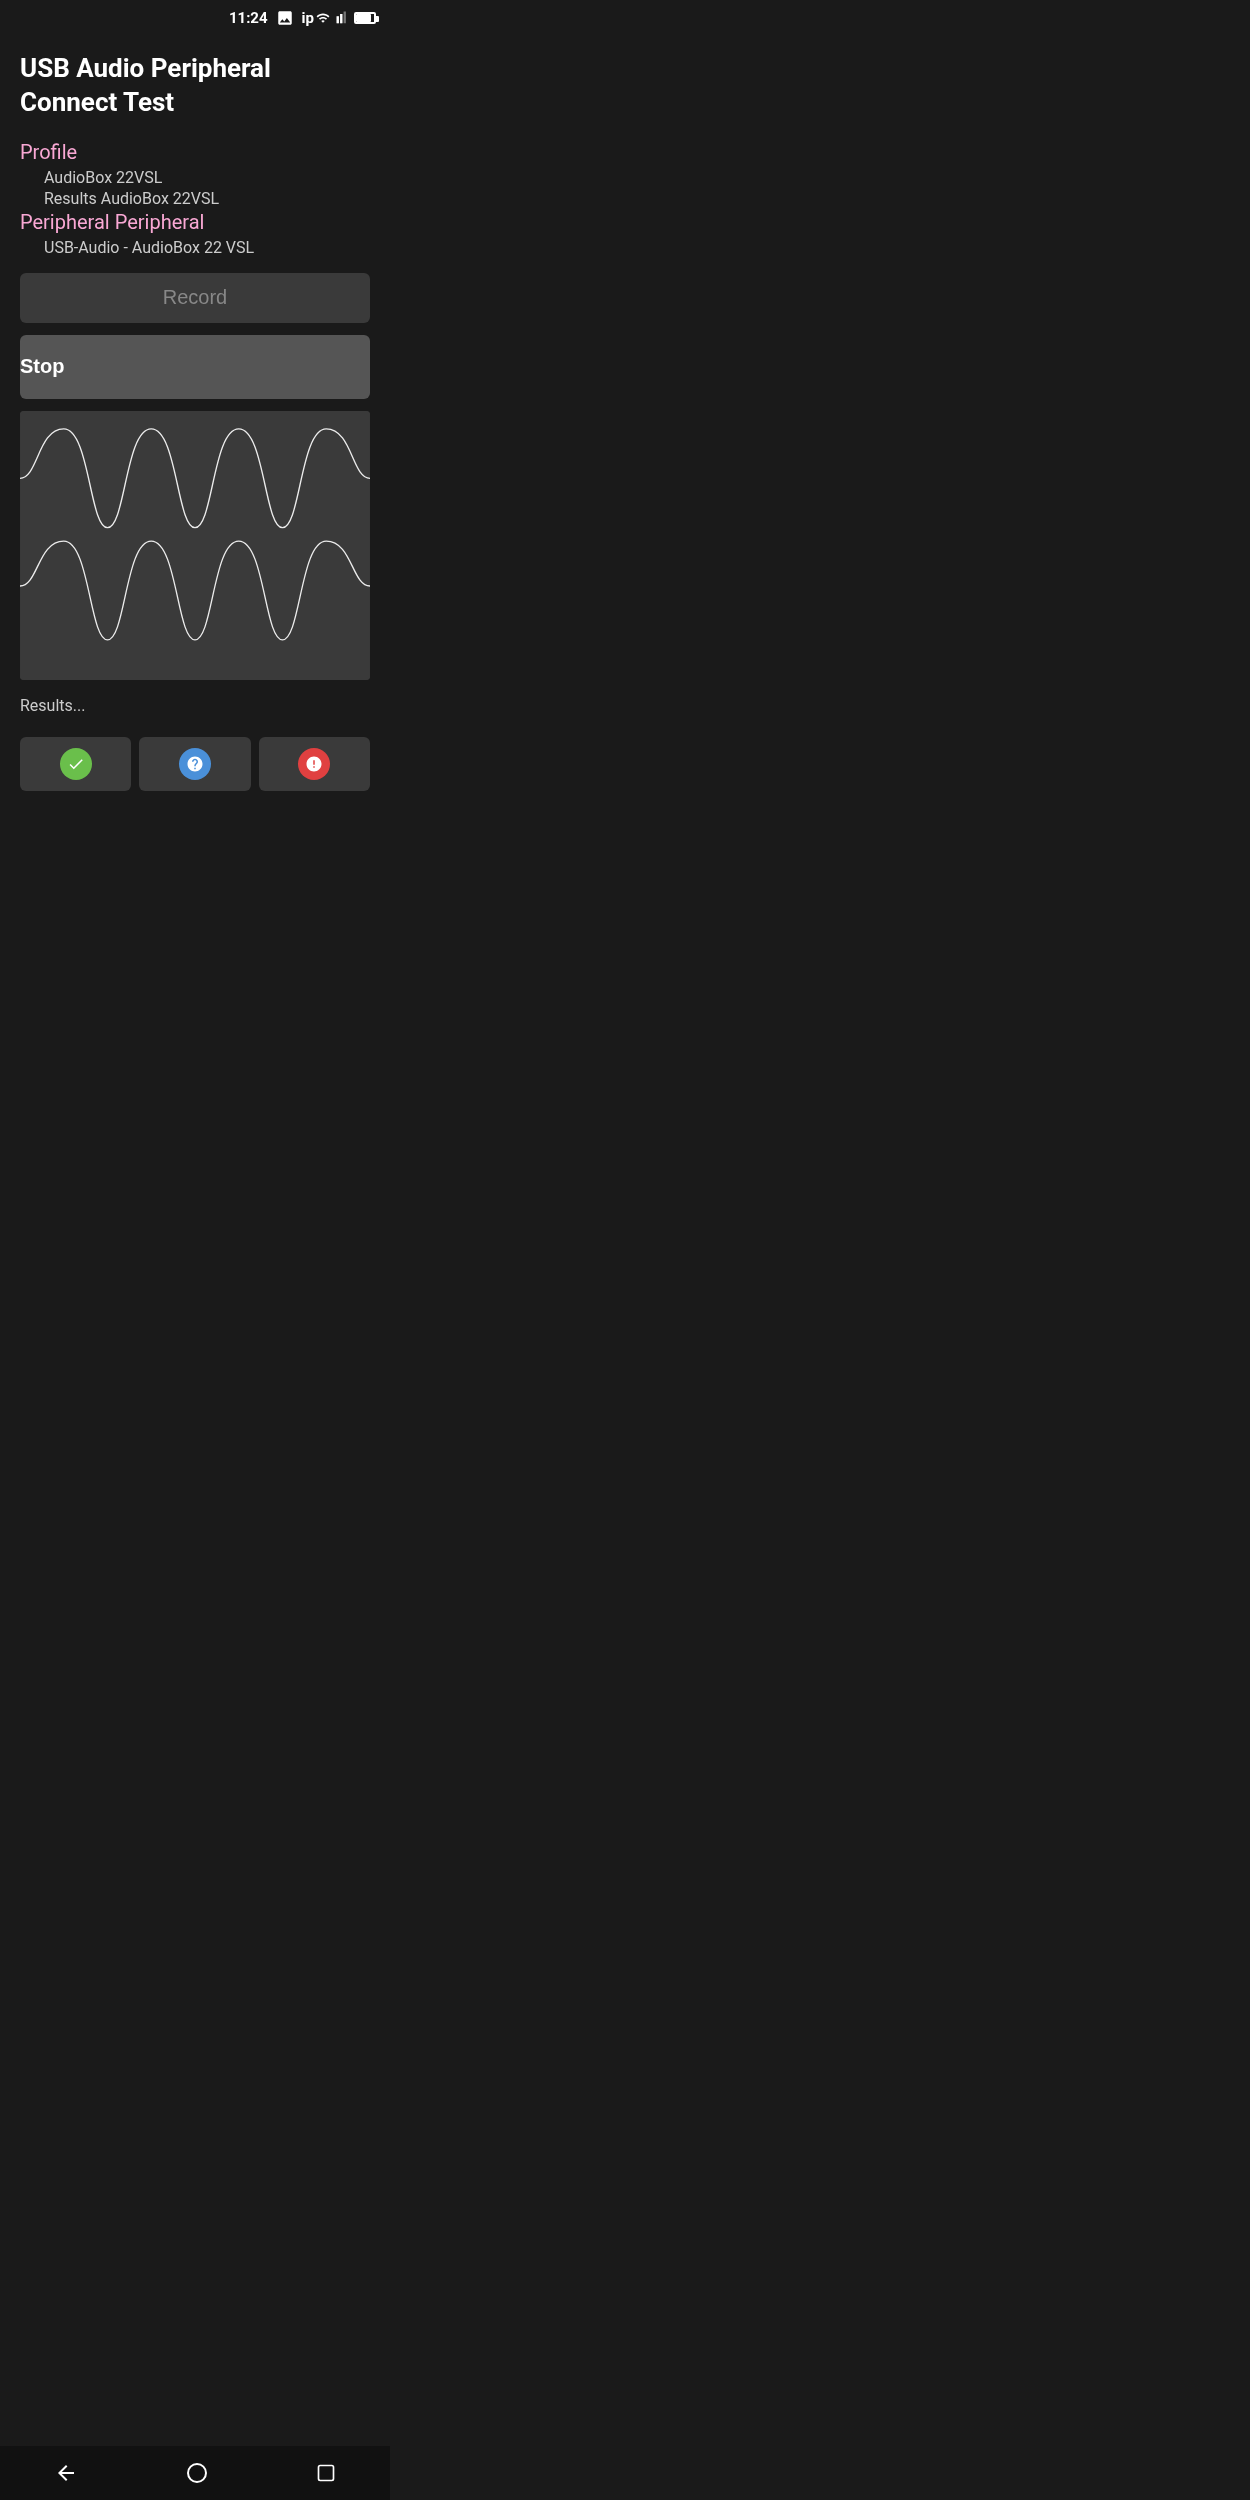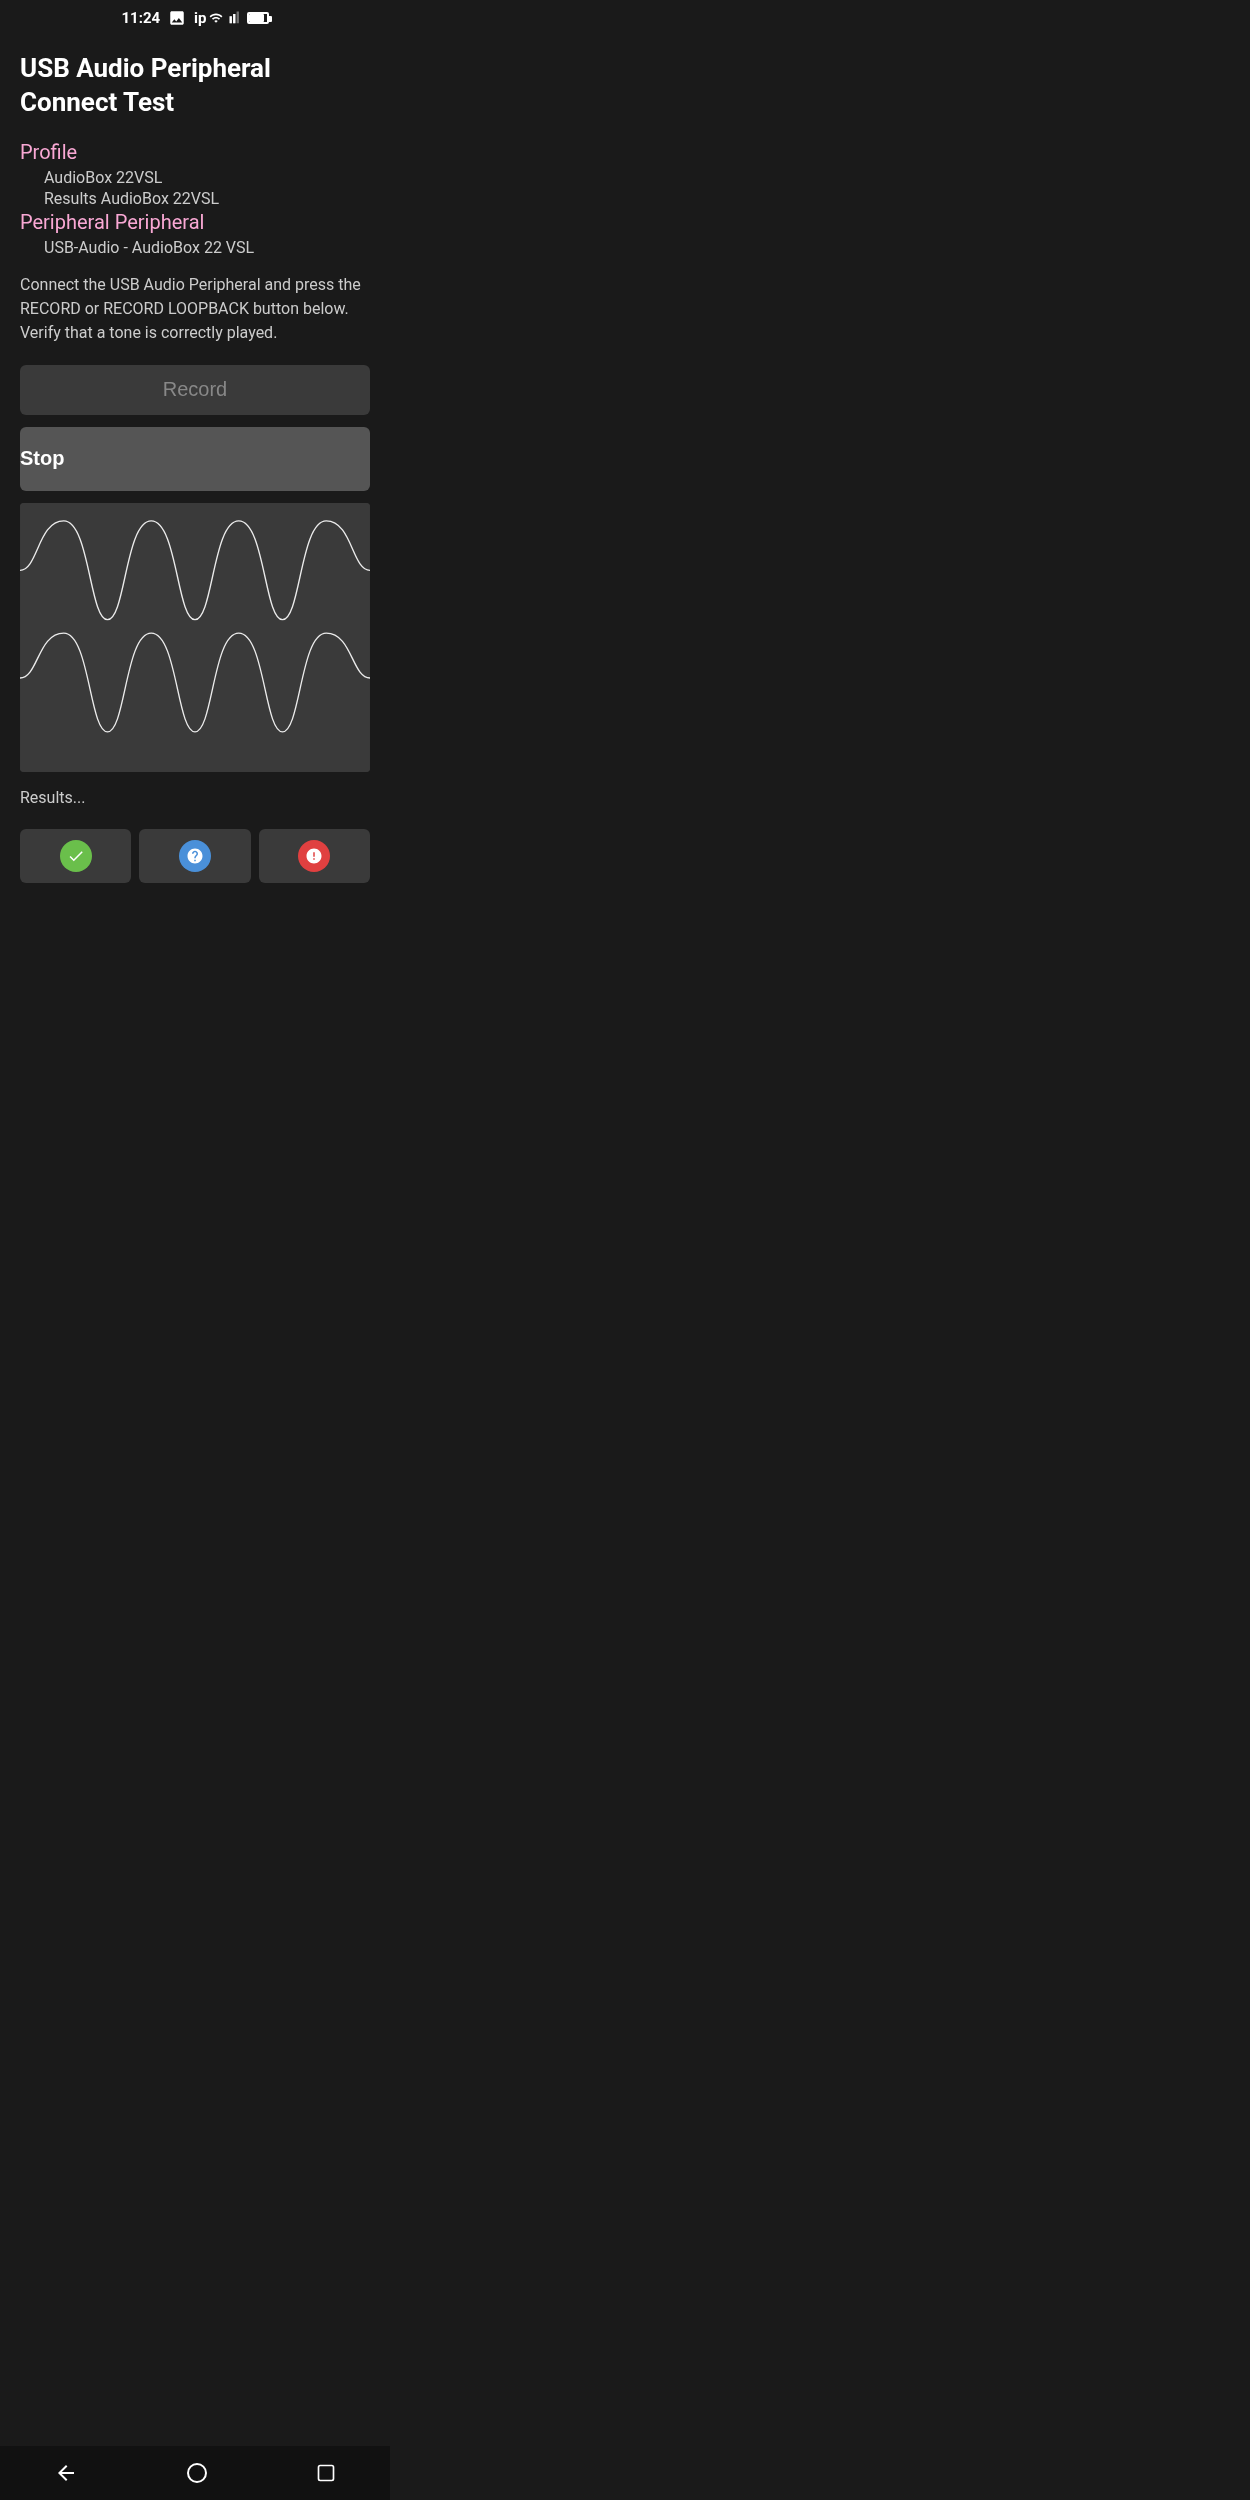--- a/index.html
+++ b/index.html
@@ -13,21 +13,21 @@
       position: relative;
       overflow-x: hidden;
     }
 
     
     .status-bar {
       background: #1a1a1a;
       height: 36px;
       display: flex;
       align-items: center;
-      justify-content: center;
+      justify-content: flex-end;
       padding: 0 14px;
     }
     .status-left {
       display: flex;
       align-items: center;
       gap: 8px;
       font-size: 15px;
       font-weight: bold;
     }
     .status-icons {
@@ -252,21 +252,20 @@
   <h1 class="page-title">USB Audio Peripheral Connect Test</h1>
 
   <div class="info-section">
     <div class="info-label">Profile</div>
     <div class="info-value">AudioBox 22VSL</div>
     <div class="info-value">Results AudioBox 22VSL</div>
     <div class="info-label">Peripheral Peripheral</div>
     <div class="info-value">USB-Audio - AudioBox 22 VSL</div>
   </div>
 
-  <p class="instruction-text">Connect the USB Audio Peripheral and press the RECORD or RECORD LOOPBACK button below. Verify that a tone is correctly played.</p>
 
   <button class="btn-record">
     <span>Record</span>
   </button>
 
   <button class="btn-stop">
     <span>Stop</span>
   </button>
 
   <div class="waveform-container">

